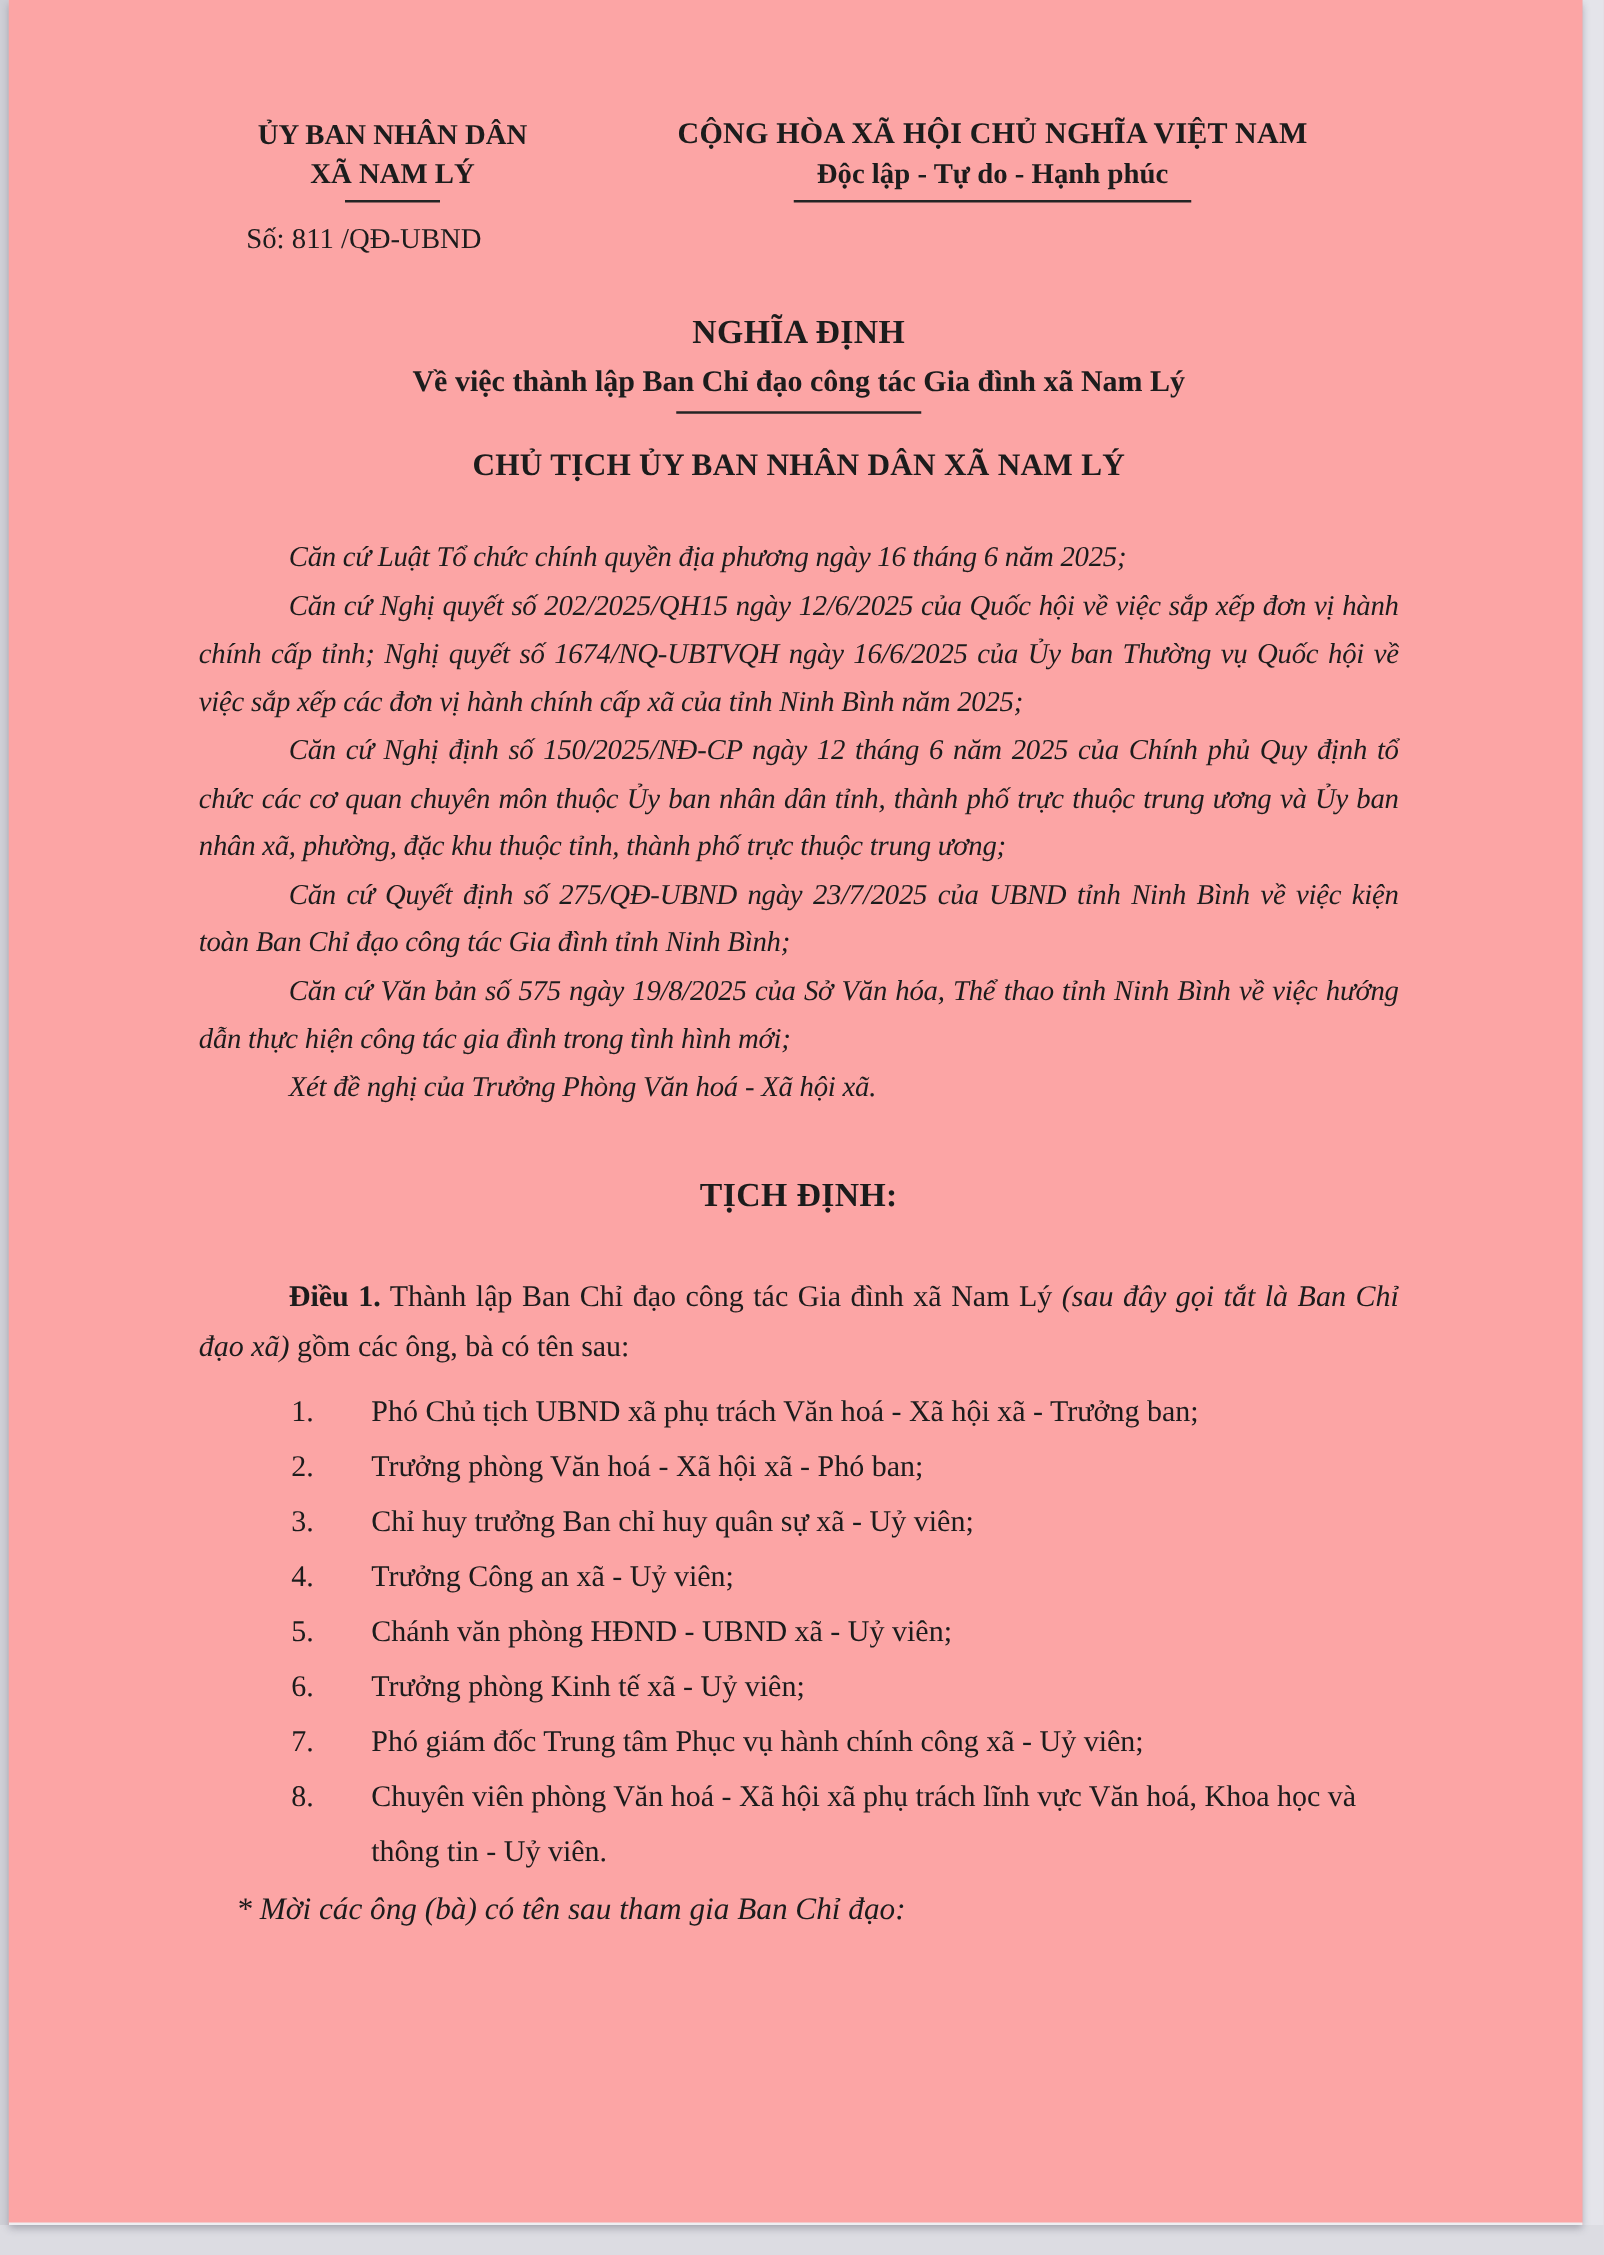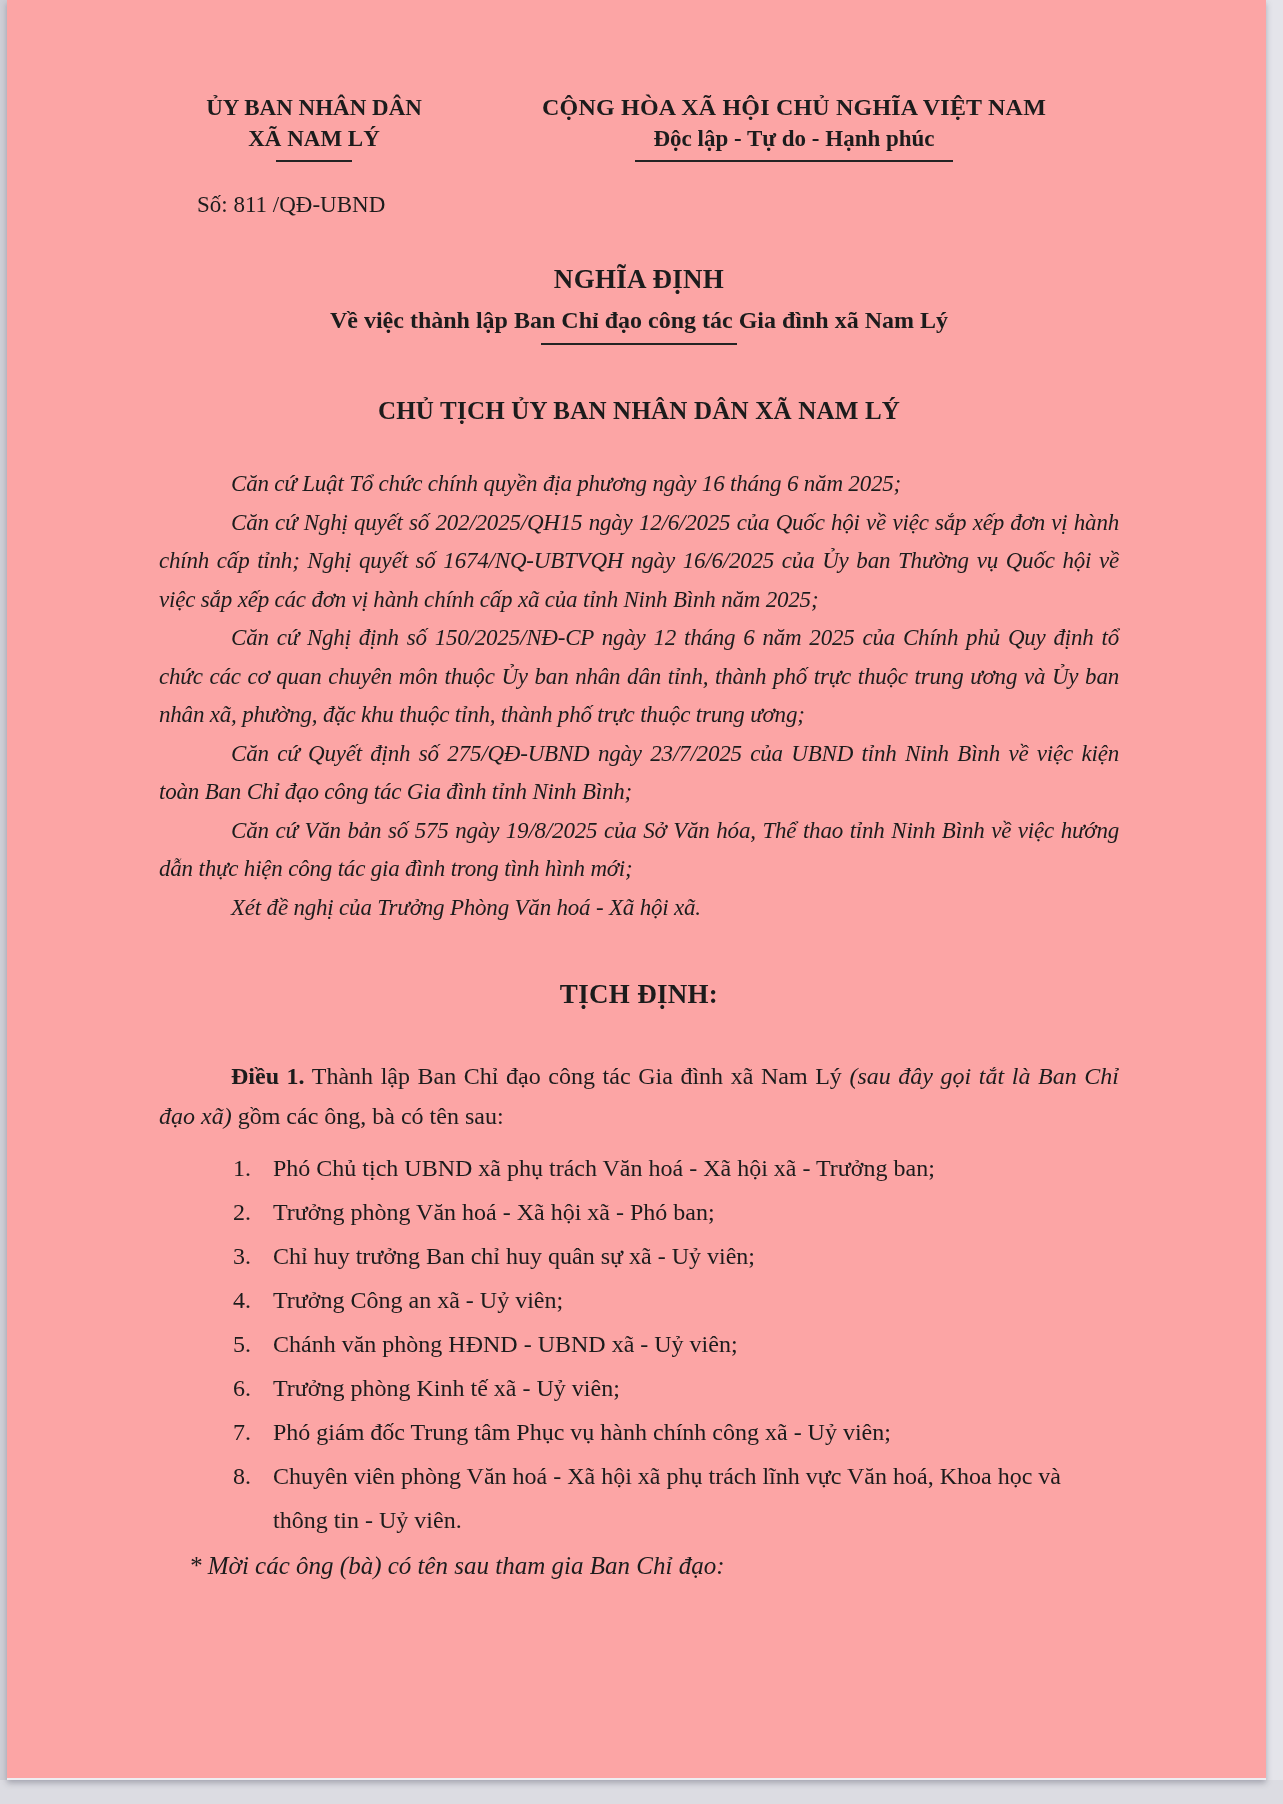--- a/index.html
+++ b/index.html
@@ -25,46 +25,46 @@
   
   .hdr{display:flex;align-items:flex-start;padding-top:92px;}
   .hdr-left{width:310px;text-align:center;font-weight:bold;font-size:23px;line-height:31px;}
   .hdr-right{flex:1;text-align:center;}
   .hdr-country{font-weight:bold;font-size:24px;line-height:31px;letter-spacing:.2px;}
   .hdr-motto{font-weight:bold;font-size:23px;line-height:31px;}
   .rule{border:0;border-top:2px solid #242424;margin:6px auto 0;}
   .rule-left{width:76px;}
   .rule-right{width:318px;}
   
-  .numrow{display:flex;margin-top:30px;align-items:baseline;}
+  .numrow{display:flex;margin-top:16px;align-items:baseline;}
   .doc-number{width:310px;font-size:23px;padding-left:38px;box-sizing:border-box;white-space:nowrap;}
   .place-date{flex:1;text-align:center;font-style:italic;font-size:23px;padding-left:62px;}
   
   .title{margin-top:46px;text-align:center;font-weight:bold;font-size:27px;letter-spacing:.3px;}
   .subtitle{margin-top:12px;text-align:center;font-weight:bold;font-size:24px;}
   .rule-subtitle{width:196px;margin-top:9px;}
-  .issuer{margin-top:52px;text-align:center;font-weight:bold;font-size:25px;letter-spacing:.2px;}
+  .issuer{margin-top:28px;text-align:center;font-weight:bold;font-size:25px;letter-spacing:.2px;}
   
   .recitals{margin-top:40px;}
   .recital{
     margin:0;font-style:italic;font-size:23px;line-height:38.5px;
     text-align:justify;text-indent:72px;letter-spacing:-.2px;
   }
   
   .decree-word{margin-top:52px;text-align:center;font-weight:bold;font-size:27px;letter-spacing:.3px;}
   .article{
     margin:46px 0 0 0;font-size:24px;line-height:40px;text-align:justify;text-indent:72px;
   }
   .article .lbl{font-weight:bold;}
   .article .aside{font-style:italic;}
   
   .members{margin-top:10px;}
   .member{display:flex;margin-left:74px;font-size:24px;line-height:44px;}
   .member .num{width:40px;flex:0 0 40px;}
-  .member .txt{flex:1;}
+  .member .txt{flex:1;margin-left:24px;}
   
   .note{margin:2px 0 0 30px;font-style:italic;font-size:25px;line-height:44px;}
 </style>
 </head>
 <body>
 
 <div class="edge-left"></div>
 <div class="edge-right"></div>
 <div class="edge-bottom"></div>
 

